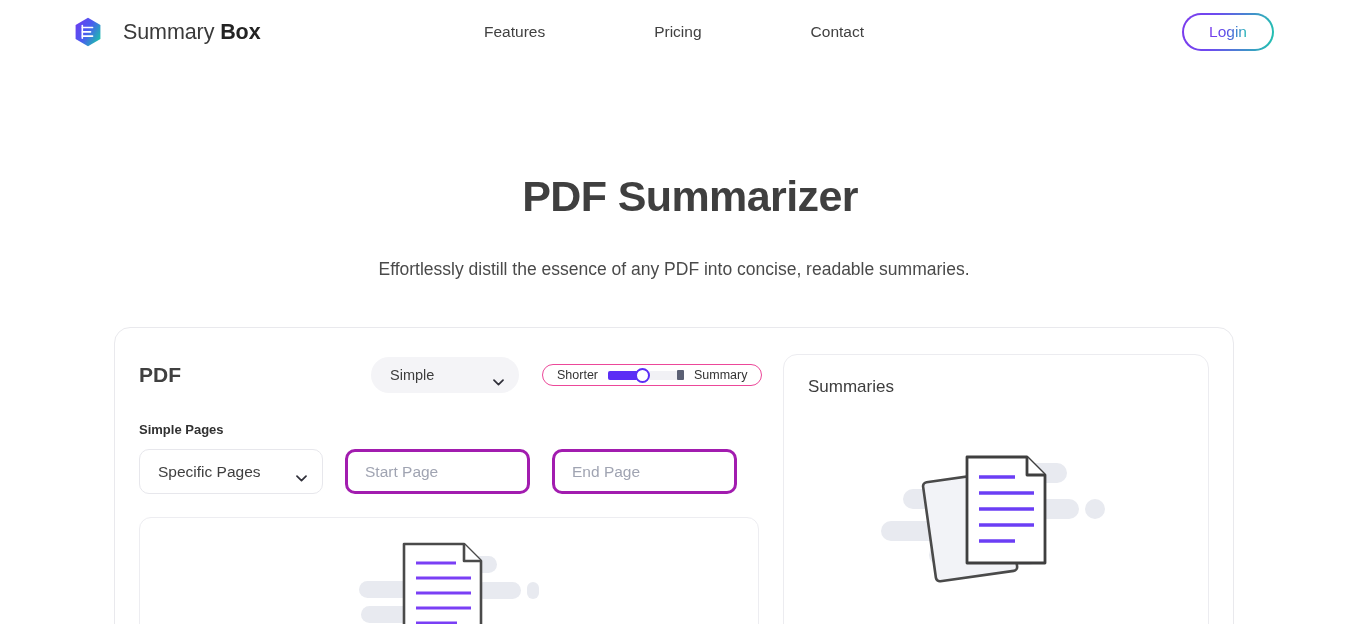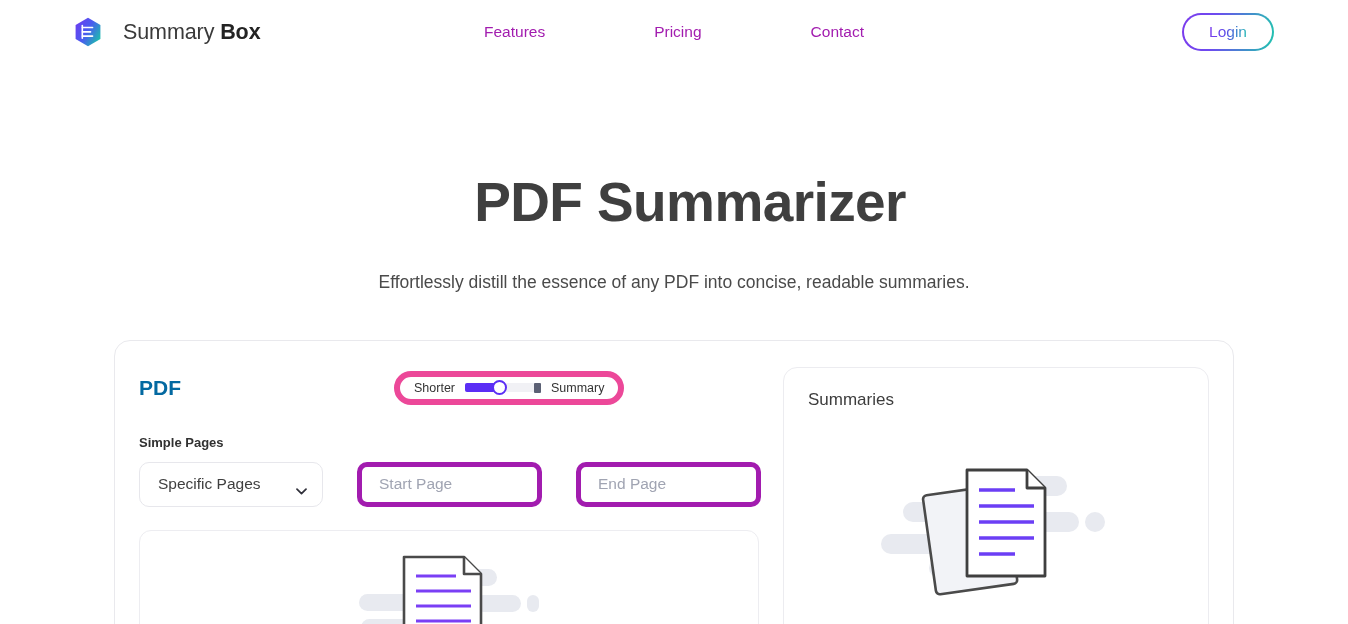--- a/index.html
+++ b/index.html
@@ -43,21 +43,21 @@
   .nav {
     position: absolute;
     left: 50%;
     transform: translateX(-50%);
     display: flex;
     align-items: center;
     gap: 109px;
   }
   .nav a {
     font-size: 15.5px;
-    color: #a21caf;
+    color: #404040;
     text-decoration: none;
     white-space: nowrap;
   }
 
   .login-wrap {
     margin-left: auto;
   }
   .login-btn {
     position: relative;
     display: inline-flex;
@@ -81,21 +81,21 @@
     color: transparent;
     -webkit-text-fill-color: transparent;
   }
 
   
   .hero {
     text-align: center;
     padding-top: 110px;
   }
   .hero h1 {
-    font-size: 55px;
+    font-size: 43px;
     font-weight: 700;
     color: #3f3f3f;
     letter-spacing: -0.6px;
     line-height: 1.05;
     margin-left: 32px;
   }
   .hero p {
     margin-top: 40px;
     font-size: 17.5px;
     color: #4a4a4a;
@@ -121,21 +121,21 @@
   }
   .panel-top-row {
     display: flex;
     align-items: center;
     gap: 0;
     height: 42px;
   }
   .pdf-title {
     font-size: 21px;
     font-weight: 700;
-    color: #0369a1;
+    color: #404040;
     width: 232px;
     flex: none;
   }
 
   .style-select {
     width: 148px;
     height: 36px;
     border-radius: 18px;
     background: #f4f4f7;
     border: none;
@@ -151,23 +151,23 @@
     flex: 1;
   }
   .chev {
     width: 11px;
     height: 7px;
     flex: none;
   }
 
   .length-pill {
     margin-left: 23px;
-    height: 34px;
+    height: 22px;
     border-radius: 17px;
-    border: 6px solid #ec4899;
+    border: 1px solid #ec4899;
     display: flex;
     align-items: center;
     gap: 10px;
     padding: 0 14px;
     flex: none;
   }
   .length-pill .lbl {
     font-size: 12.5px;
     color: #333;
     white-space: nowrap;
@@ -216,21 +216,21 @@
   
   .select-pages-label {
     margin-top: 26px;
     font-size: 13px;
     font-weight: 700;
     color: #313131;
   }
   .field-row {
     margin-top: 12px;
     display: flex;
-    gap: 34px;
+    gap: 22px;
   }
   .pages-select {
     width: 184px;
     height: 45px;
     border: 1px solid #e7e7ec;
     border-radius: 10px;
     display: flex;
     align-items: center;
     padding: 0 15px 0 18px;
     cursor: pointer;
@@ -238,21 +238,21 @@
     flex: none;
   }
   .pages-select .val {
     font-size: 15.5px;
     color: #3f3f3f;
     flex: 1;
   }
   .page-input {
     width: 185px;
     height: 45px;
-    border: 5px solid #a21caf;
+    border: 3px solid #a21caf;
     border-radius: 10px;
     padding: 0 17px;
     font-size: 15.5px;
     color: #3f3f3f;
     font-family: "Liberation Sans", sans-serif;
     background: #fff;
     outline: none;
     flex: none;
   }
   .page-input::placeholter { color: #9ea2b1; }
@@ -340,20 +340,28 @@
   <p>Effortlessly distill the essence of any PDF into concise, readable summaries.</p>
 </div>
 
 <div class="card-outer">
 
   <div class="panel-left">
 
     <div class="panel-top-row">
       <div class="pdf-title">PDF</div>
 
+      <div class="style-select">
+        <span class="val">Simple</span>
+        <span class="chev">
+          <svg width="11" height="7" viewBox="0 0 11 7" aria-hidden="true">
+            <path d="M1 1.2 L5.5 5.6 L10 1.2" fill="none" stroke="#30303a" stroke-width="1.7" stroke-linecap="round" stroke-linejoin="round"></path>
+          </svg>
+        </span>
+      </div>
 
       <div class="length-pill">
         <span class="lbl">Shorter</span>
         <span class="slider">
           <span class="track"></span>
           <span class="fill"></span>
           <span class="thumb"></span>
           <span class="mark"></span>
         </span>
         <span class="lbl">Summary</span>

